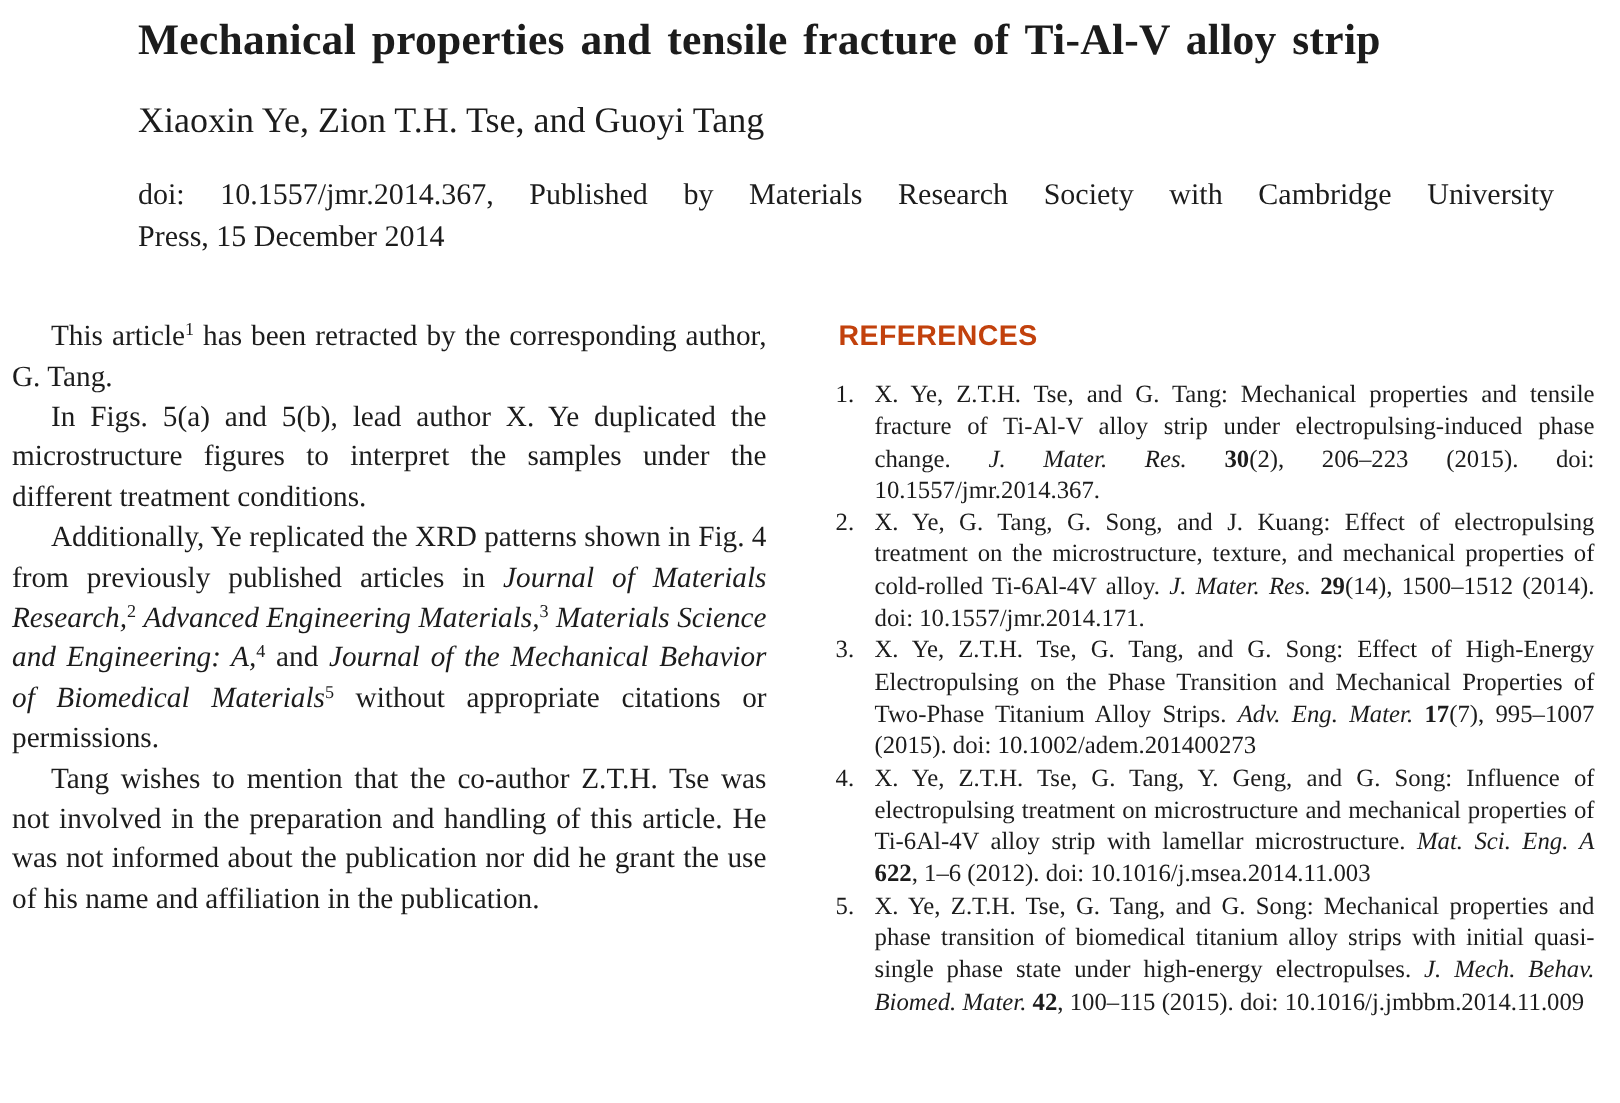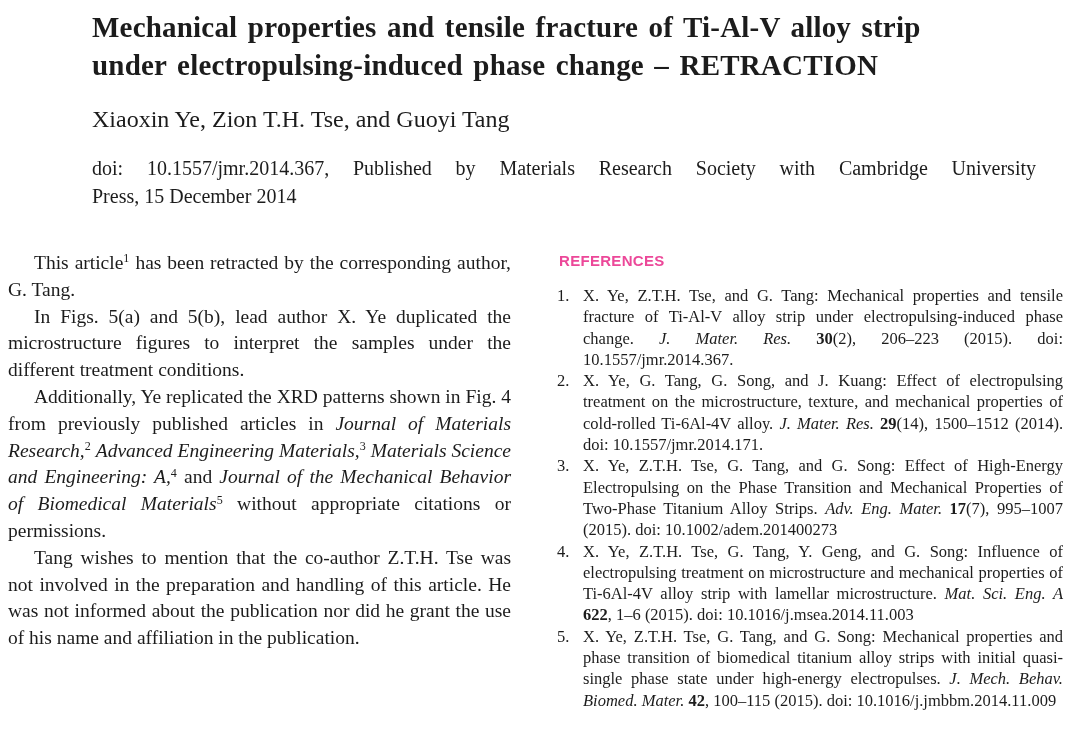--- a/index.html
+++ b/index.html
@@ -62,24 +62,24 @@
     margin: 0;
     text-indent: 26px;
   }
   .col-right {
     margin-left: 46px;
     width: 506px;
   }
   .references-heading {
     margin: 2px 0 0 2px;
     font-family: "Liberation Sans", sans-serif;
-    font-size: 15px;
+    font-size: 19px;
     font-weight: bold;
     letter-spacing: 0.3px;
-    color: #ec4899;
+    color: #c2410c;
   }
   .references-list {
     list-style: none;
     margin: 16px 0 0 0;
     padding: 0;
     font-size: 16.5px;
     line-height: 21.3px;
     text-align: justify;
   }
   .reference-item {
@@ -103,21 +103,20 @@
   b { font-weight: bold; }
 </style>
 </head>
 <body>
 
 <div class="page">
 
   <header class="front-matter">
     <h1 class="article-title">
       <span class="t-line">Mechanical properties and tensile fracture of Ti-Al-V alloy strip</span>
-      <span class="t-line">under electropulsing-induced phase change – RETRACTION</span>
     </h1>
     <p class="authors-line">Xiaoxin Ye, Zion T.H. Tse, and Guoyi Tang</p>
     <p class="doi-line">
       <span class="t-line stretch">doi: 10.1557/jmr.2014.367, Published by Materials Research Society with Cambridge University</span>
       <span class="t-line">Press, 15 December 2014</span>
     </p>
   </header>
 
   <main class="columns">
 
@@ -138,21 +137,21 @@
         <li class="reference-item">
           <span class="ref-num">2.</span>
           <span class="ref-text"><span>X. Ye, G. Tang, G. Song, and J. Kuang: Effect of electropulsing treatment on the microstructure, texture, and mechanical properties of cold-rolled Ti-6Al-4V alloy. </span><i>J. Mater. Res.</i><span> </span><b>29</b><span>(14), 1500–1512 (2014). doi: 10.1557/jmr.2014.171.</span></span>
         </li>
         <li class="reference-item">
           <span class="ref-num">3.</span>
           <span class="ref-text"><span>X. Ye, Z.T.H. Tse, G. Tang, and G. Song: Effect of High-Energy Electropulsing on the Phase Transition and Mechanical Properties of Two-Phase Titanium Alloy Strips. </span><i>Adv. Eng. Mater.</i><span> </span><b>17</b><span>(7), 995–1007 (2015). doi: 10.1002/adem.201400273</span></span>
         </li>
         <li class="reference-item">
           <span class="ref-num">4.</span>
-          <span class="ref-text"><span>X. Ye, Z.T.H. Tse, G. Tang, Y. Geng, and G. Song: Influence of electropulsing treatment on microstructure and mechanical properties of Ti-6Al-4V alloy strip with lamellar microstructure. </span><i>Mat. Sci. Eng. A</i><span> </span><b>622</b><span>, 1–6 (2015). doi: 10.1016/j.msea.2014.11.003</span></span>
+          <span class="ref-text"><span>X. Ye, Z.T.H. Tse, G. Tang, Y. Geng, and G. Song: Influence of electropulsing treatment on microstructure and mechanical properties of Ti-6Al-4V alloy strip with lamellar microstructure. </span><i>Mat. Sci. Eng. A</i><span> </span><b>622</b><span>, 1–6 (2012). doi: 10.1016/j.msea.2014.11.003</span></span>
         </li>
         <li class="reference-item">
           <span class="ref-num">5.</span>
           <span class="ref-text"><span>X. Ye, Z.T.H. Tse, G. Tang, and G. Song: Mechanical properties and phase transition of biomedical titanium alloy strips with initial quasi-single phase state under high-energy electropulses. </span><i>J. Mech. Behav. Biomed. Mater.</i><span> </span><b>42</b><span>, 100–115 (2015). doi: 10.1016/j.jmbbm.2014.11.009</span></span>
         </li>
       </ol>
     </section>
 
   </main>
 </div>

